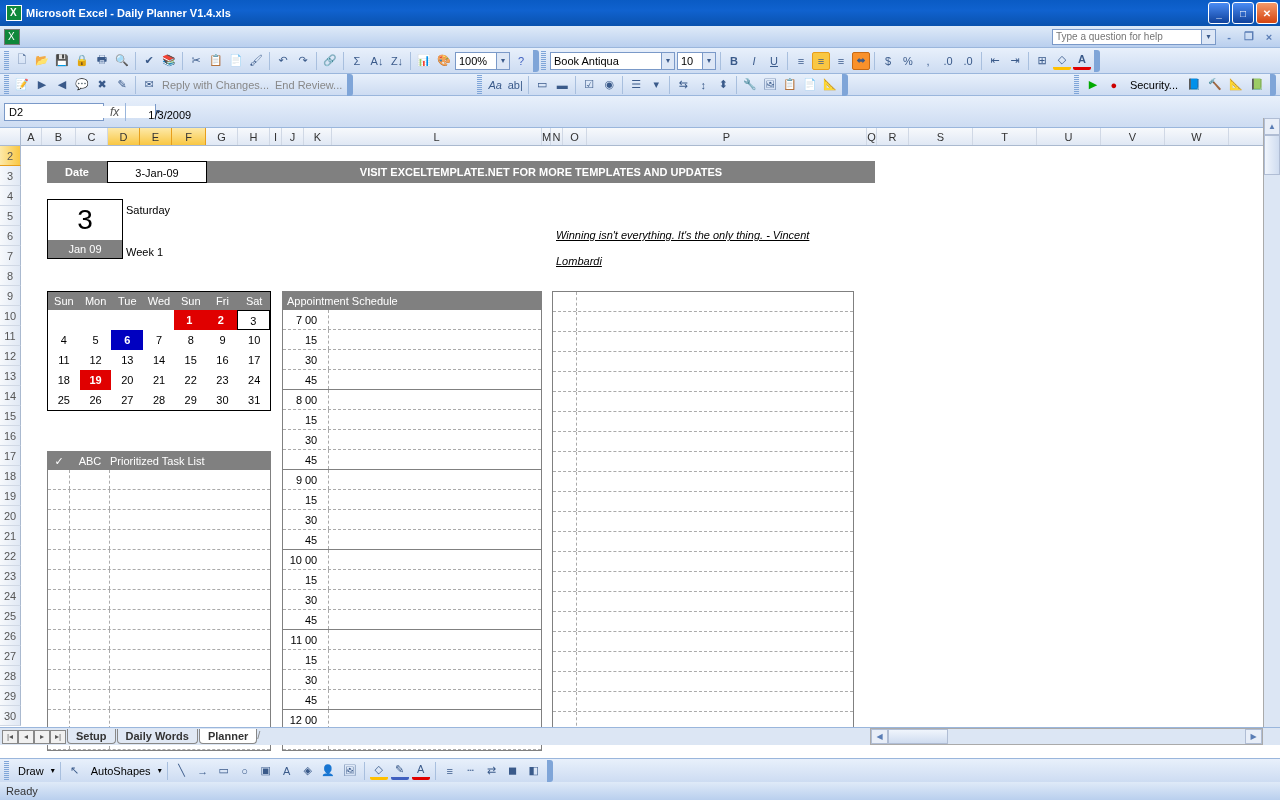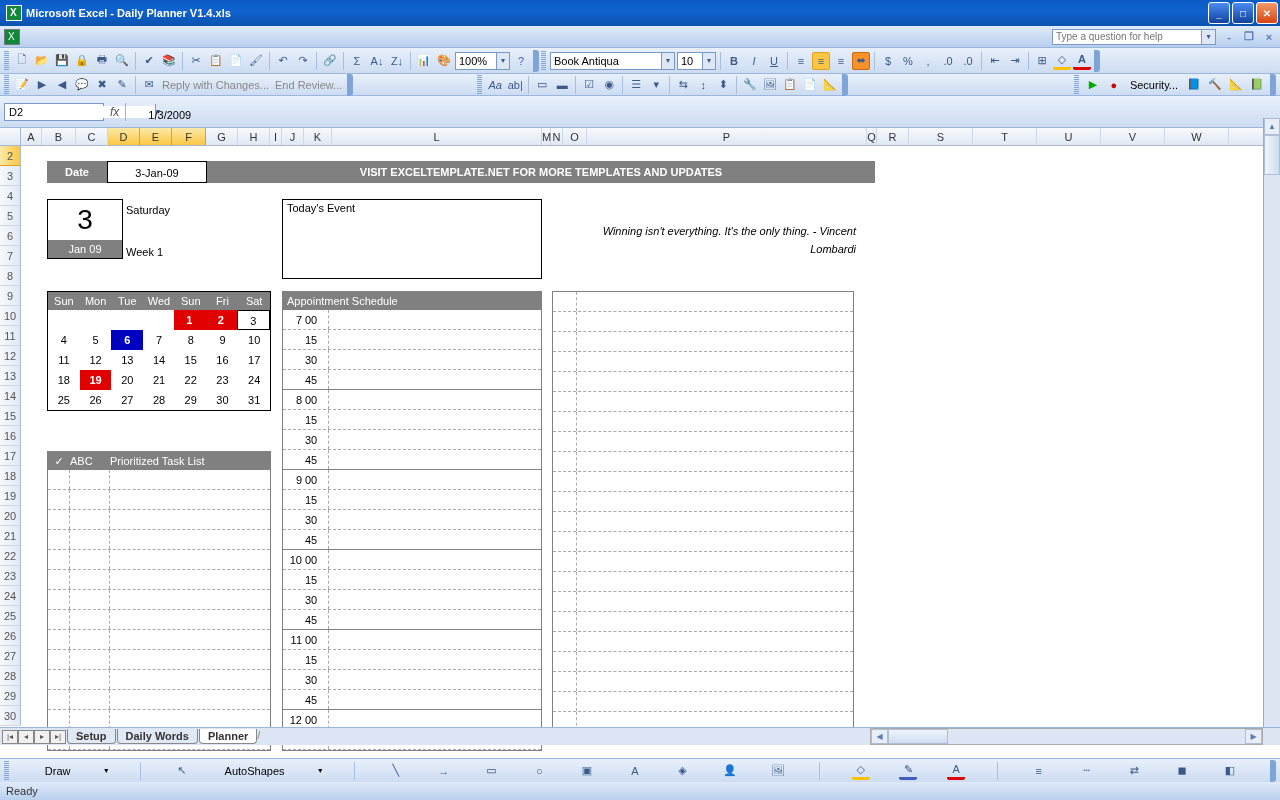--- a/index.html
+++ b/index.html
@@ -47,33 +47,33 @@
 .content{font-family:'Book Antiqua',Georgia,serif;font-size:12px;color:#000;}
 .date-hdr{position:absolute;left:26px;top:15px;width:60px;height:22px;background:#808080;color:#fff;text-align:center;line-height:22px;font-weight:bold;}
 .date-val{position:absolute;left:86px;top:15px;width:100px;height:22px;border:1px solid #000;text-align:center;line-height:22px;background:#fff;}
 .visit-hdr{position:absolute;left:186px;top:15px;width:668px;height:22px;background:#808080;color:#fff;text-align:center;line-height:22px;font-weight:bold;}
 .bigday{position:absolute;left:26px;top:53px;width:76px;height:60px;border:1px solid #000;background:#fff;}
 .bigday .num{font-size:28px;text-align:center;line-height:40px;}
 .bigday .mon{background:#808080;color:#fff;text-align:center;height:18px;line-height:18px;}
 .dayname{position:absolute;left:105px;top:58px;}
 .weekn{position:absolute;left:105px;top:100px;}
 .event-box{position:absolute;left:261px;top:53px;width:260px;height:80px;border:1px solid #000;padding:2px 4px;}
-.quote{position:absolute;left:535px;top:76px;width:300px;font-style:italic;text-align:right;line-height:18px;}
+.quote{position:absolute;left:535px;top:76px;width:300px;font-style:italic;line-height:26px;text-decoration:underline;}
 .minical{position:absolute;left:26px;top:145px;width:224px;border:1px solid #000;}
 .minical .hd{display:flex;background:#808080;color:#fff;height:18px;}
 .minical .hd div{flex:1;text-align:center;line-height:18px;}
 .minical .row{display:flex;height:20px;}
 .minical .row div{flex:1;text-align:center;line-height:20px;}
 .mc-red{background:#e00000;color:#fff;font-weight:bold;}
 .mc-blue{background:#0000c0;color:#fff;font-weight:bold;}
 .mc-today{border:1px solid #000;}
 .tasklist{position:absolute;left:26px;top:305px;width:224px;border:1px solid #808080;}
 .tasklist .hd{background:#808080;color:#fff;height:18px;display:flex;}
 .tasklist .hd .c1{width:22px;text-align:center;line-height:18px;}
-.tasklist .hd .c2{width:40px;line-height:18px;}
+.tasklist .hd .c2{width:40px;text-align:center;line-height:18px;}
 .tasklist .hd .c3{flex:1;text-align:left;line-height:18px;}
 .tasklist .tr{height:20px;border-bottom:1px dashed #aaa;display:flex;}
 .tasklist .tr .c1{width:22px;border-right:1px dashed #aaa;}
 .tasklist .tr .c2{width:40px;border-right:1px dashed #aaa;}
 .appt{position:absolute;left:261px;top:145px;width:260px;border:1px solid #808080;}
 .appt .hd{background:#808080;color:#fff;height:18px;padding-left:4px;line-height:18px;}
 .appt .slot{display:flex;height:20px;border-bottom:1px dashed #aaa;}
 .appt .slot.solid{border-bottom:1px solid #808080;}
 .appt .slot .hr{width:22px;text-align:right;padding-right:3px;line-height:20px;}
 .appt .slot .mn{width:24px;text-align:left;line-height:20px;border-right:1px dashed #aaa;}
@@ -85,21 +85,21 @@
 .tabnav{display:flex;margin-left:2px;}
 .tabnav .nb{width:16px;height:14px;border:1px solid #888;background:#f0f0f0;display:flex;align-items:center;justify-content:center;font-size:8px;color:#555;}
 .tab{background:#fff;border:1px solid #888;border-top:0;border-radius:0 0 4px 4px;padding:1px 8px;margin-left:1px;color:#333;}
 .tab.inactive{background:#e0e8f4;font-weight:bold;}
 .hscroll{position:absolute;bottom:55px;right:17px;width:393px;height:17px;background:#dce6f4;border:1px solid #aaa;display:flex;}
 .hscroll .arb{width:17px;background:#e8eef8;border:1px solid #b0bdd4;display:flex;align-items:center;justify-content:center;font-size:8px;color:#5a7db5;}
 .hscroll .thumb{width:60px;background:linear-gradient(#f0f5fc,#cfdcf0);border:1px solid #b0bdd4;margin-left:0;}
 .vscroll{position:absolute;right:0;top:118px;width:17px;height:627px;background:#dce6f4;border-left:1px solid #aaa;}
 .vscroll .arb{height:17px;background:#e8eef8;border:1px solid #b0bdd4;display:flex;align-items:center;justify-content:center;font-size:8px;color:#5a7db5;}
 .vscroll .thumb{height:40px;background:linear-gradient(to right,#f0f5fc,#cfdcf0);border:1px solid #b0bdd4;margin-top:0;}
-.drawbar{position:absolute;bottom:18px;left:0;right:0;height:24px;background:linear-gradient(#e8f0fb,#cddcf2);border-top:1px solid #9ab6dc;display:flex;align-items:center;padding:8px 4px;gap:3px;justify-content:space-between;}
+.drawbar{position:absolute;bottom:18px;left:0;right:0;height:24px;background:linear-gradient(#e8f0fb,#cddcf2);border-top:1px solid #9ab6dc;display:flex;align-items:center;padding:8px 4px;gap:3px;}
 .statusbar{position:absolute;bottom:0;left:0;right:0;height:18px;background:linear-gradient(#dfeaf8,#b9cfee);padding:0 6px;line-height:18px;color:#333;}
 .rtool{margin-left:auto;display:flex;gap:3px;align-items:center;}
 </style>
 </head>
 <body>
 
 <div class="titlebar">
   <div class="icon"></div>
   <span>Microsoft Excel - Daily Planner V1.4.xls</span>
   <div class="wcontrols">
@@ -316,21 +316,20 @@
   <div class="sheet content">
     <div class="date-hdr">Date</div>
     <div class="date-val">3-Jan-09</div>
     <div class="visit-hdr">VISIT EXCELTEMPLATE.NET FOR MORE TEMPLATES AND UPDATES</div>
     <div class="bigday">
       <div class="num">3</div>
       <div class="mon">Jan 09</div>
     </div>
     <div class="dayname">Saturday</div>
     <div class="weekn">Week 1</div>
-    <div class="event-box"><span>Today's Event</span></div>
     <div class="quote">Winning isn't everything. It's the only thing. - Vincent Lombardi</div>
     <div class="minical">
       <div class="hd" id="calhd">
           <div>Sun</div>
           <div>Mon</div>
           <div>Tue</div>
           <div>Wed</div>
           <div>Sun</div>
           <div>Fri</div>
           <div>Sat</div>

